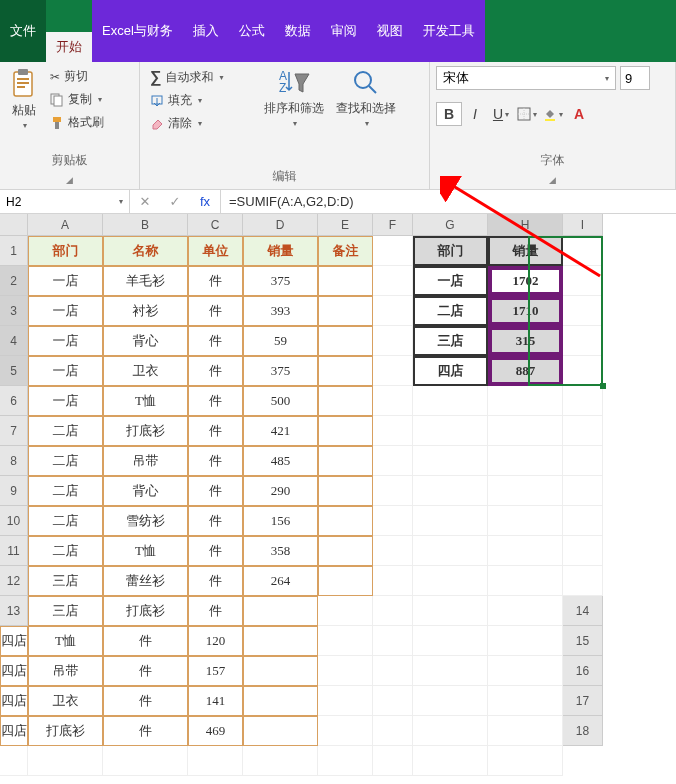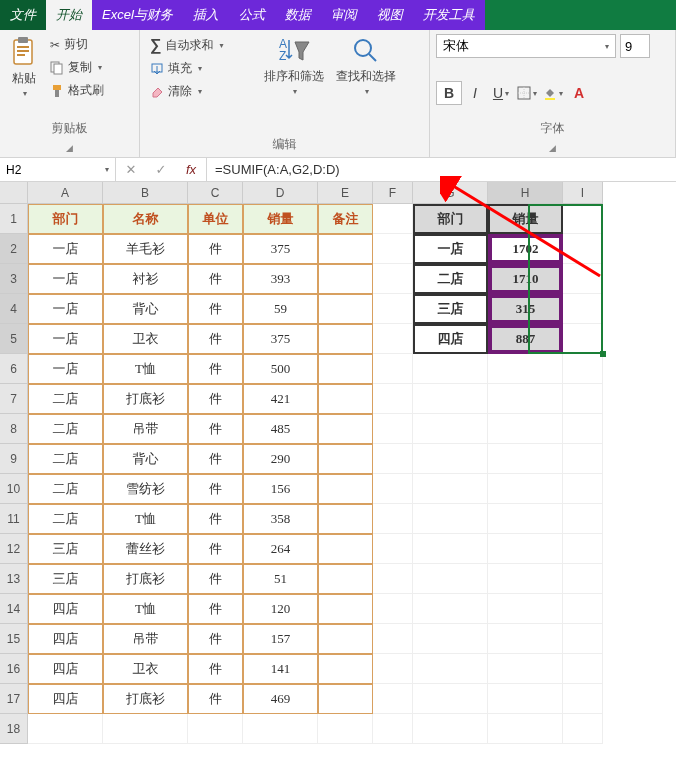--- a/index.html
+++ b/index.html
@@ -1,21 +1,21 @@
 <!DOCTYPE html>
 <html><head>
 <meta charset="utf-8">
 <style>
 * { box-sizing: border-box; margin: 0; padding: 0; font-family: "Microsoft YaHei", Arial, sans-serif; }
 body { background: #fff; width: 676px; height: 784px; overflow: hidden; font-size: 12px; }
 .tab { padding: 6px 10px; color: #fff; background: #107c41; cursor: pointer; font-size: 13px; display: flex; align-items: center; }
 .tab.dark { background: #0a5c30; }
 .tab.inactive { background: #6d28d9; }
-.tab.active { background: #f3f3f3; color: #14532d; }
-.tab-strip { background: #107c41; display: flex; width: 100%; font-style: italic; }
+.tab.active { background: #f3f3f3; color: #7f1d1d; margin-top: 32px; }
+.tab-strip { background: #107c41; display: flex; width: 100%; }
 
 
 .ribbon { background: #f3f3f3; height: 128px; display: flex; border-bottom: 1px solid #d4d4d4; }
 .grp { border-right: 1px solid #d4d4d4; padding: 4px 6px 2px 6px; display: flex; flex-direction: column; justify-content: space-between; }
 .grp-body { display: flex; gap: 4px; flex: 1; }
 .grp-label { text-align: center; color: #666; font-size: 12px; padding: 2px 0; display: flex; justify-content: center; align-items: center; gap: 6px; flex-direction: column; }
 .grp-label .launcher { font-size: 9px; color: #888; }
 
 .vcol { display: flex; flex-direction: column; gap: 2px; justify-content: flex-start; }
 .btn-sm { display: flex; align-items: center; gap: 4px; padding: 2px 4px; cursor: pointer; color: #444; font-size: 12px; white-space: nowrap; }
@@ -27,24 +27,24 @@
 
 .font-row { display: flex; gap: 4px; margin-bottom: 4px; }
 .font-name { width: 180px; height: 24px; border: 1px solid #bbb; background: #fff; padding: 2px 6px; display: flex; align-items: center; justify-content: space-between; font-size: 13px; }
 .font-size { width: 30px; height: 24px; border: 1px solid #bbb; background: #fff; padding: 2px 4px; display: flex; align-items: center; font-size: 13px; }
 .font-btns { display: flex; gap: 0; }
 .fbtn { width: 26px; height: 24px; border: 1px solid transparent; display: flex; align-items: center; justify-content: center; cursor: pointer; font-size: 14px; color: #444; position: relative; }
 .fbtn.boxed { border: 1px solid #bbb; background: #fff; }
 
 
 .fxbar { height: 24px; display: flex; border-bottom: 1px solid #d4d4d4; background: #fff; align-items: stretch; }
-.namebox { width: 116px; border-right: 1px solid #d4d4d4; display: flex; align-items: center; padding: 0 6px; justify-content: space-between; font-size: 12px; }
+.namebox { width: 130px; border-right: 1px solid #d4d4d4; display: flex; align-items: center; padding: 0 6px; justify-content: space-between; font-size: 12px; }
 .fx-icons { display: flex; align-items: center; border-right: 1px solid #d4d4d4; }
 .fx-ibtn { width: 30px; display: flex; align-items: center; justify-content: center; color: #999; font-size: 13px; }
-.fx-ibtn.fx { font-style: italic; color: #7f1d1d; }
+.fx-ibtn.fx { color: #1d4ed8; }
 .formula { flex: 1; padding: 0 8px; display: flex; align-items: center; font-size: 13px; color: #333; position: relative; }
 
 
 .arrow-svg { position: absolute; top: 176px; left: 440px; pointer-events: none; z-index: 10; }
 
 
 .sheet-wrap { position: relative; }
 .sheet { display: grid; grid-template-columns: 28px 75px 85px 55px 75px 55px 40px 75px 75px 40px; }
 .hd { background: #e6e6e6; border-right: 1px solid #ccc; border-bottom: 1px solid #ccc; height: 22px; display: flex; align-items: center; justify-content: center; color: #555; font-size: 12px; }
 .hd.sel { background: #d2d2d2; }
@@ -181,21 +181,21 @@
         <span>查找和选择</span>
           <span class="dd">▾</span>
       </div>
     </div>
     <div class="grp-label">
         <span>编辑</span>
       </div>
   </div>
 
   <div class="grp" style="flex:1">
-    <div class="vcol" style="gap:19px">
+    <div class="vcol" style="gap:8px">
       <div class="font-row">
         <div class="font-name">
           <span>宋体</span>
           <span class="dd">▾</span>
         </div>
         <div class="font-size">
           <span>9</span>
         </div>
       </div>
       <div class="font-btns">
@@ -401,21 +401,20 @@
       <div class="cell md">264</div>
       <div class="cell md"></div>
       <div class="cell"></div>
       <div class="cell"></div>
       <div class="cell"></div>
       <div class="cell"></div>
       <div class="rh">13</div>
       <div class="cell md">三店</div>
       <div class="cell md">打底衫</div>
       <div class="cell md">件</div>
-      <div class="cell md">51</div>
       <div class="cell md"></div>
       <div class="cell"></div>
       <div class="cell"></div>
       <div class="cell"></div>
       <div class="cell"></div>
       <div class="rh">14</div>
       <div class="cell md">四店</div>
       <div class="cell md">T恤</div>
       <div class="cell md">件</div>
       <div class="cell md">120</div>

